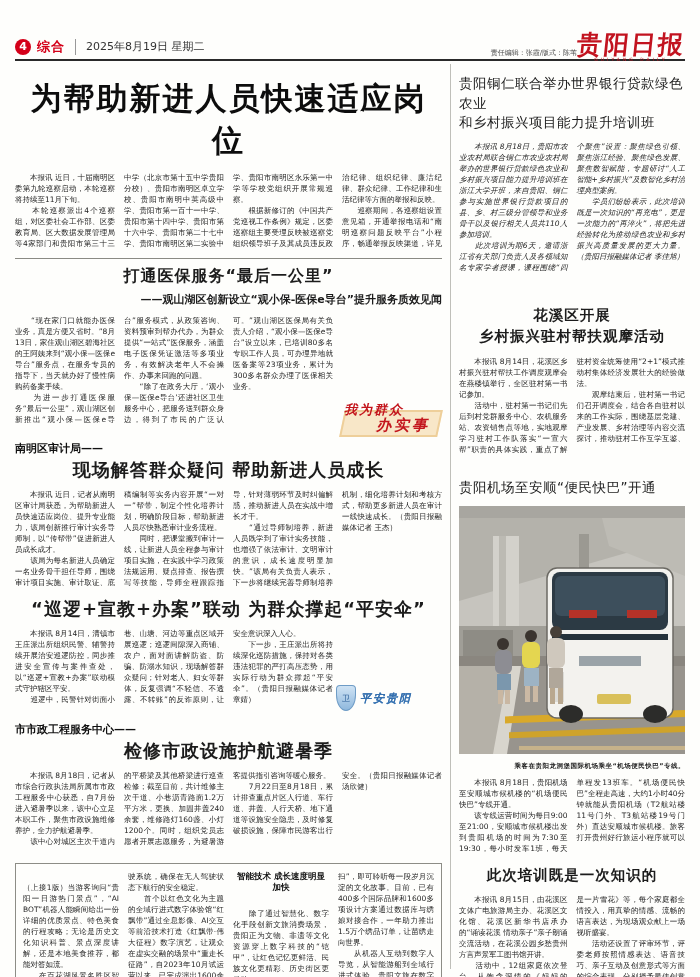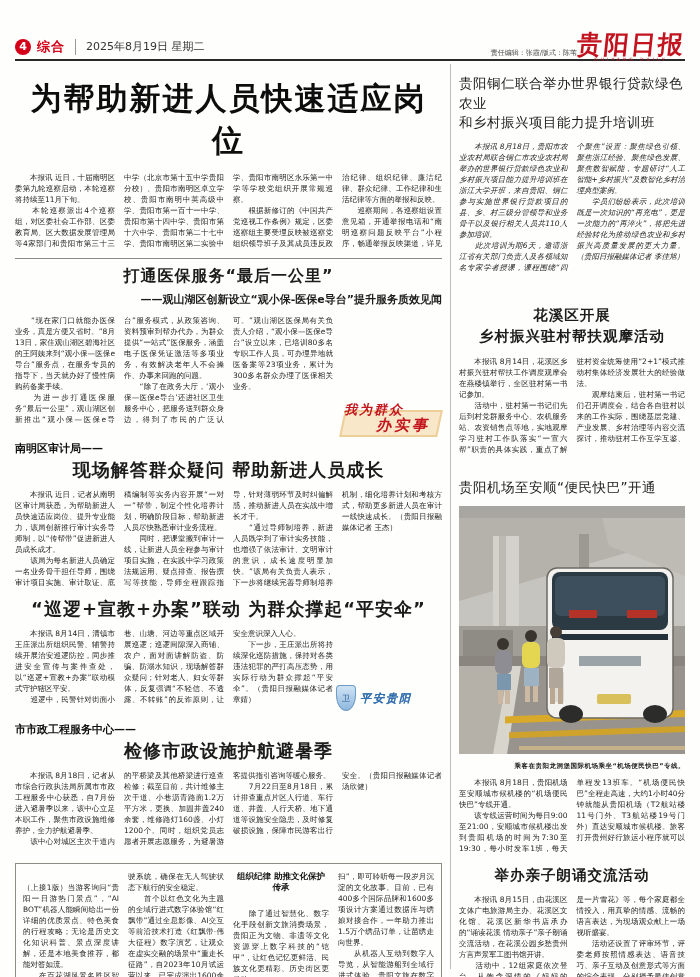--- a/index.html
+++ b/index.html
@@ -133,21 +133,21 @@
         <div class="body-txt col4" style="height:84px;">　　本报讯 8月18日，记者从市综合行政执法局所属市市政工程服务中心获悉，自7月份进入避暑季以来，该中心立足本职工作，聚焦市政设施维修养护，全力护航避暑季。
 　　该中心对城区主次干道内的平桥梁及其他桥梁进行巡查检修；截至目前，共计维修主次干道、小巷沥青路面1.2万平方米，更换、加固井盖240余套，维修路灯160盏、小灯1200个。同时，组织党员志愿者开展志愿服务，为避暑游客提供指引咨询等暖心服务。
 　　7月22日至8月18日，累计排查重点片区人行道、车行道、井盖、人行天桥、地下通道等设施安全隐患，及时修复破损设施，保障市民游客出行安全。（贵阳日报融媒体记者 汤欣健）</div>
       </div>
 
       <div class="jump-box">
         <div class="body-txt col4">
           <span>（上接1版）当游客询问“贵阳一日游热门景点”，“AI BOT”机器人能瞬间给出一份详细的优质景点、特色美食的行程攻略；无论是历史文化知识科普、景点深度讲解，还是本地美食推荐，都能对答如流。
 　　在百花湖风景名胜区智能游船码头，新能源AI智能游船“汐”和水上低空经济智能游船“遇·朔”引人注目。两艘智能游船不仅拥有时尚外观，还配备了先进的智能驾驶系统，确保在无人驾驶状态下航行的安全稳定。
 　　首个以红色文化为主题的全域行进式数字体验馆“红飘带”通过全息影像、AI交互等前沿技术打造《红飘带·伟大征程》数字演艺，让观众在虚实交融的场景中“重走长征路”，自2023年10月试运营以来，已完成演出1600余场次，累计服务观众超170万人次，单日最高接待量达2万人次，成为红色文化数字化传播的标杆项目。</span>
-          <div class="box-subhead">组织纪律 助推文化保护传承</div>
+          <div class="box-subhead">智能技术 成长速度明显加快</div>
           <span>　　除了通过智慧化、数字化手段创新文旅消费场景，贵阳正为文物、非遗等文化资源穿上数字科技的“铠甲”，让红色记忆更鲜活、民族文化更精彩、历史街区更灵动。
 　　与此同时，市博物馆对70件馆藏文物进行三维扫描，完成全市400余个村寨的全景图采集，借助云储存技术，游客只需用手机“扫一扫”，即可聆听每一段岁月沉淀的文化故事。目前，已有400多个国际品牌和1600多项设计方案通过数据库与绣娘对接合作，一年助力推出1.5万个绣品订单，让苗绣走向世界。
 　　从机器人互动到数字人导览，从智能游船到全域行进式体验，贵阳文旅在数字化进程中不断探索前行，以数字化保护为文化传承注入原动力，在文旅产业向“新”而行的道路上，书写文化保护与创新发展并重的精彩篇章。</span>
         </div>
       </div>
     </div>
 
     <div class="right-col">
 
       <div style="margin-top:10px;">
@@ -225,21 +225,21 @@
               <rect x="99" y="182" width="5" height="16" fill="#b9a88f"></rect>
             </g>
           </svg>
         </div>
         <div class="photo-cap">乘客在贵阳龙洞堡国际机场乘坐“机场便民快巴”专线。</div>
         <div class="body-txt col2" style="height:80px;">　　本报讯 8月18日，贵阳机场至安顺城市候机楼的“机场便民快巴”专线开通。
 　　该专线运营时间为每日9:00至21:00，安顺城市候机楼出发到贵阳机场的时间为7:30至19:30，每小时发车1班，每天单程发13班车。“机场便民快巴”全程走高速，大约1小时40分钟就能从贵阳机场（T2航站楼11号门外、T3航站楼19号门外）直达安顺城市候机楼。旅客打开贵州好行旅运小程序就可以网上买票，票价39.9元。（贵阳日报融媒体记者 张薇 文/图）</div>
       </div>
 
       <div style="margin-top:8px;">
-        <div class="r-title2">举办亲子朗诵交流活动</div>
+        <div class="r-title2">此次培训既是一次知识的</div>
         <div class="body-txt col2" style="height:112px; margin-top:7px;">　　本报讯 8月15日，由花溪区文体广电旅游局主办、花溪区文化馆、花溪区新华书店承办的“诵读花溪 情动亲子”亲子朗诵交流活动，在花溪公园乡愁贵州方言声景军工图书馆开讲。
 　　活动中，12组家庭依次登台，从饱含深情的《妈妈的爱》、到气势磅礴的《将进酒》，再到充满童趣的《如果我是一片雪花》等，每个家庭都全情投入，用真挚的情感、流畅的语言表达，为现场观众献上一场视听盛宴。
 　　活动还设置了评审环节，评委老师按照情感表达、语音技巧、亲子互动及创意形式等方面的综合表现，分别授予最佳创意奖、最佳默契奖、最佳情感奖。
 　　家长们纷纷表示，此次活动为亲子间搭建了情感交流的桥梁，也为孩子们提供了展示才华的优质平台。（贵阳日报融媒体记者 李春明）</div>
       </div>
 
     </div>
   </div>
 </div>
 

